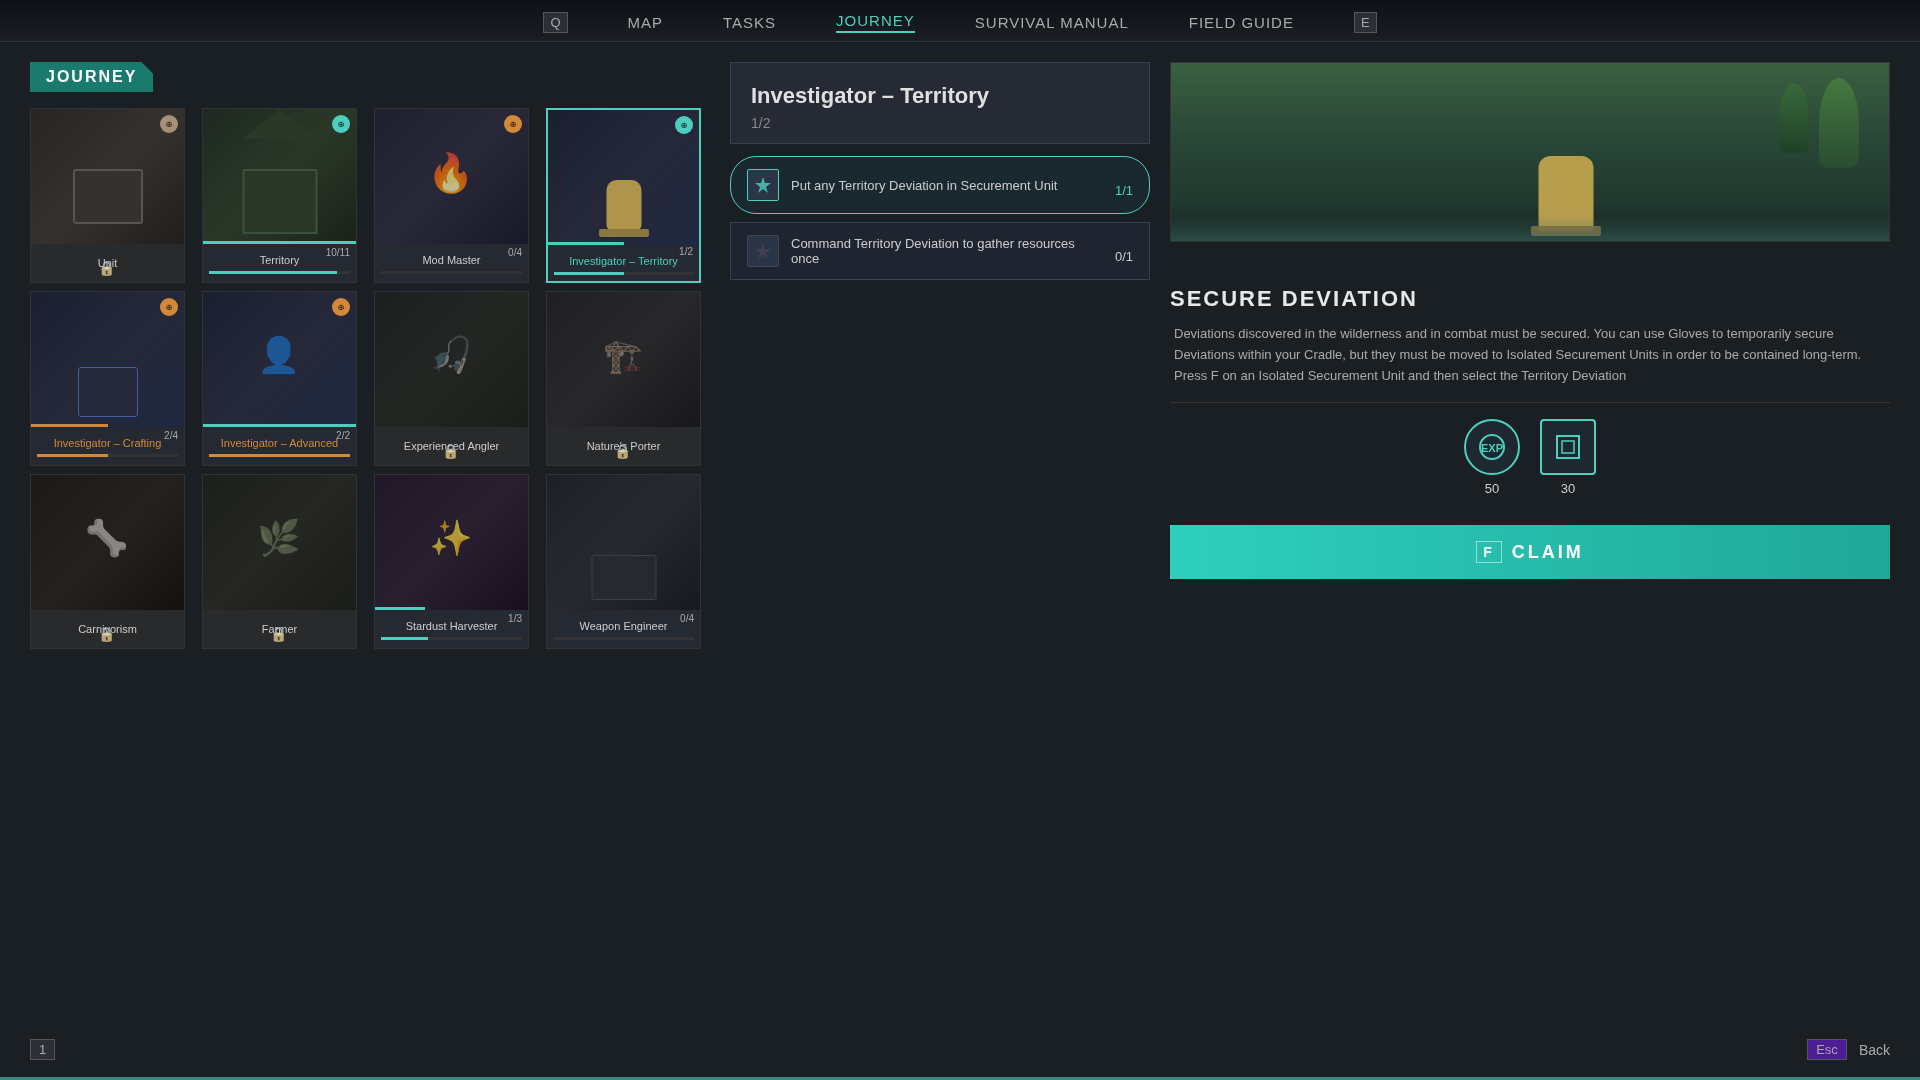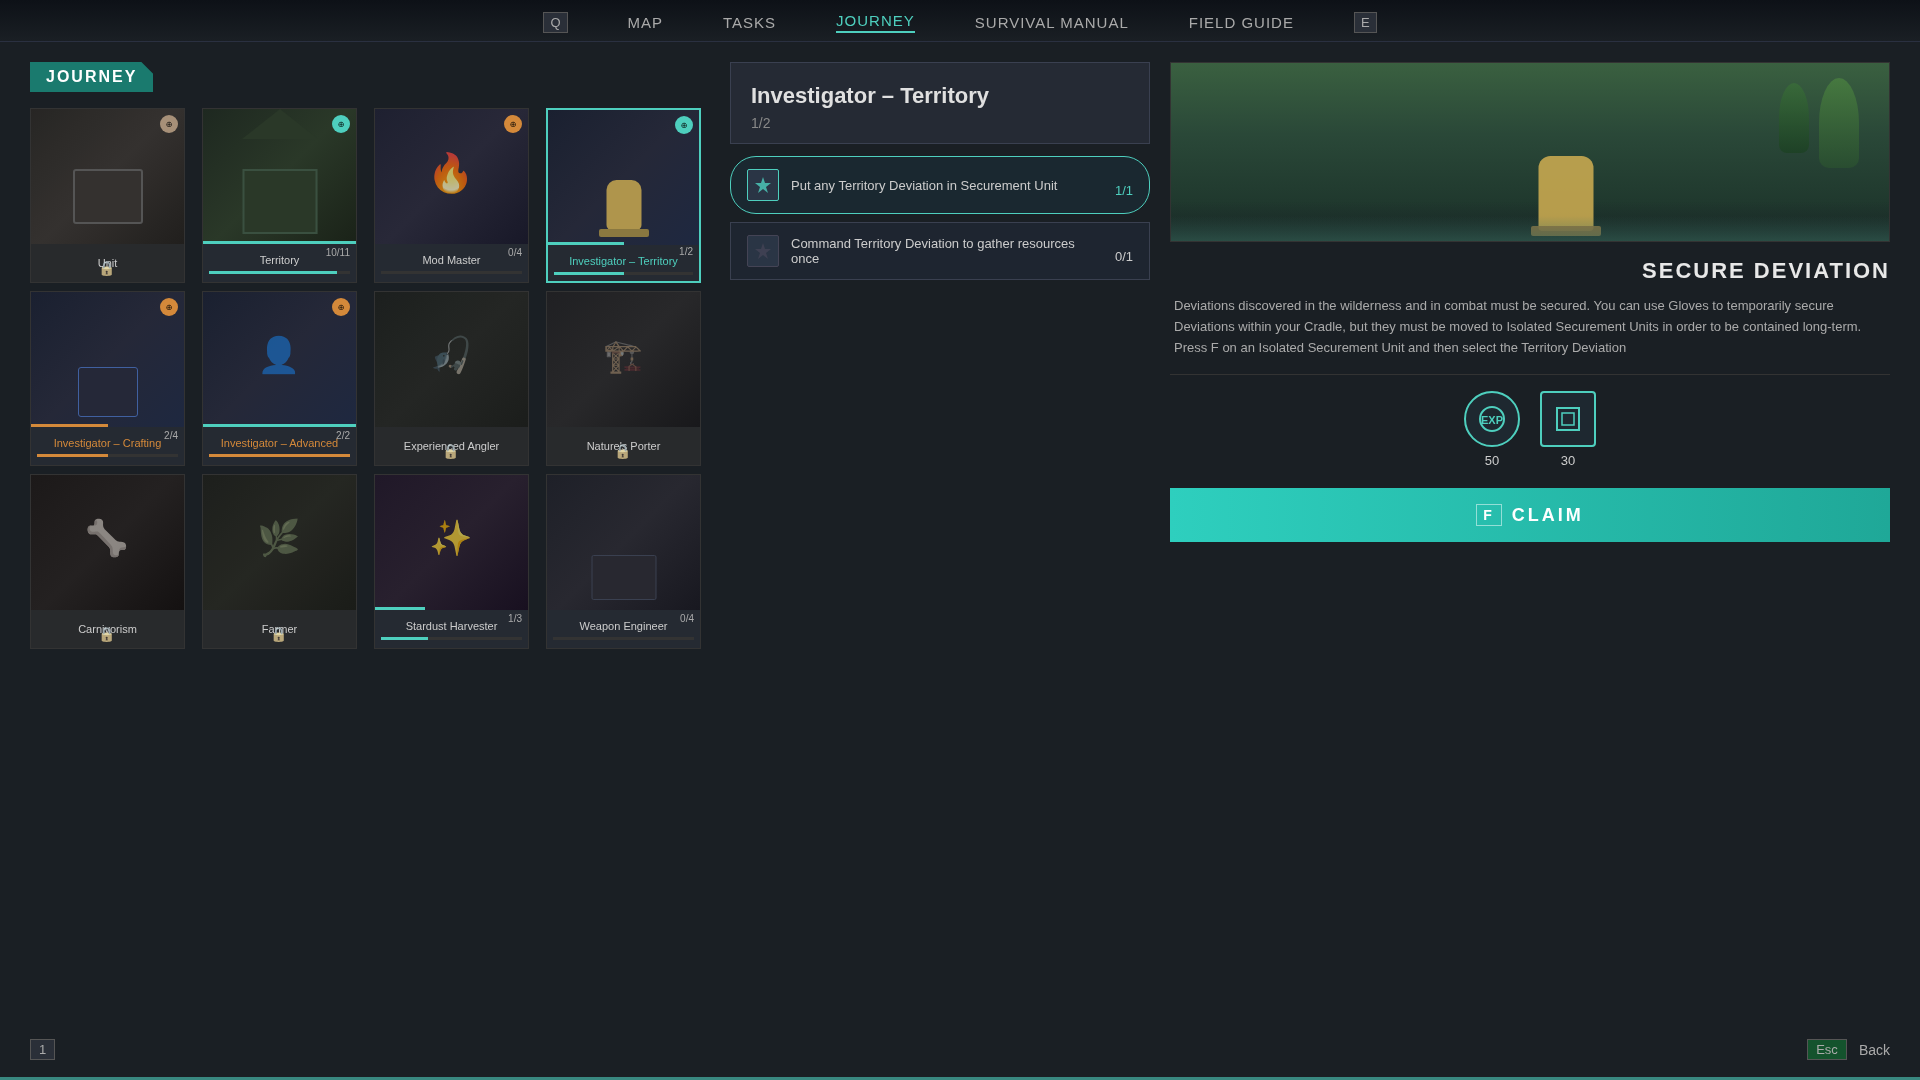--- a/index.html
+++ b/index.html
@@ -241,39 +241,40 @@
       position: relative;
       overflow: hidden;
       border: 1px solid #333;
     }
 
     .secure-deviation-title {
       font-size: 22px;
       font-weight: bold;
       color: #e8e8e8;
       letter-spacing: 2px;
-      text-align: right;
+      text-align: left;
       padding: 16px 0 12px;
       text-transform: uppercase;
+      margin-top: 28px;
     }
 
     .description-text {
       font-size: 13px;
       color: #aaa;
       line-height: 1.6;
       padding: 0 4px 16px;
       border-bottom: 1px solid #333;
       margin-bottom: 16px;
     }
 
     .rewards-row {
       display: flex;
       gap: 20px;
       justify-content: center;
-      margin-bottom: 20px;
+      margin-bottom: 29px;
       text-align: center;
     }
     .reward-badge {
       display: flex;
       flex-direction: column;
       align-items: center;
       gap: 6px;
     }
     .reward-icon-box {
       width: 56px;
@@ -322,21 +323,21 @@
       right: 30px;
       display: flex;
       align-items: center;
       gap: 12px;
     }
     .esc-key {
       border: 1px solid #555;
       padding: 2px 8px;
       font-size: 13px;
       color: #aaa;
-      background: #14532d;
+      background: #4c1d95;
     }
     .back-text {
       font-size: 14px;
       color: #aaa;
     }
 
     .page-indicator {
       position: absolute;
       bottom: 20px;
       left: 30px;

